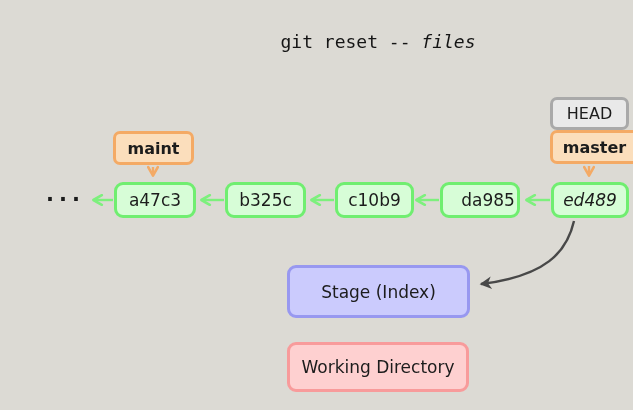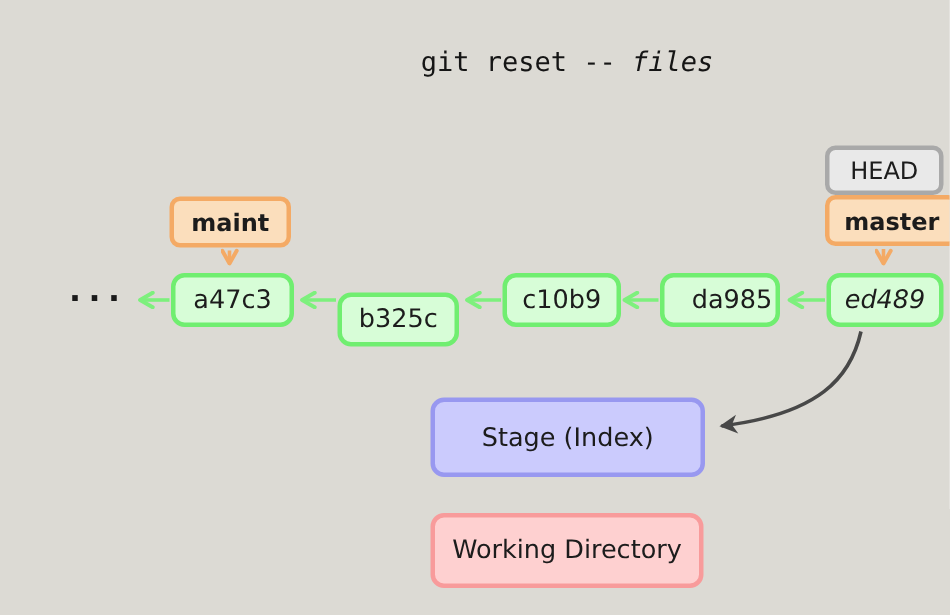--- a/index.html
+++ b/index.html
@@ -33,21 +33,21 @@
     color:#1c1c1c;
   }
   .commit{
     top:182px;height:36px;
     background:#d7fdd7;
     border:3px solid #70ee70;
     border-radius:9px;
     font-size:17px;
   }
   #commit-0{left:114px;width:82px;}
-  #commit-1{left:225px;width:81px;margin-top:13px;}
+  #commit-1{left:225px;width:81px;}
   #commit-2{left:335px;width:79px;}
   #commit-3{left:440px;width:80px;padding-left:16px;}
   #commit-4{left:551px;width:78px;font-style:italic;}
   .ref{
     background:#fbdebc;
     border:3px solid #f4aa65;
     border-radius:7px;
     font-size:16px;
     font-weight:bold;
   }

